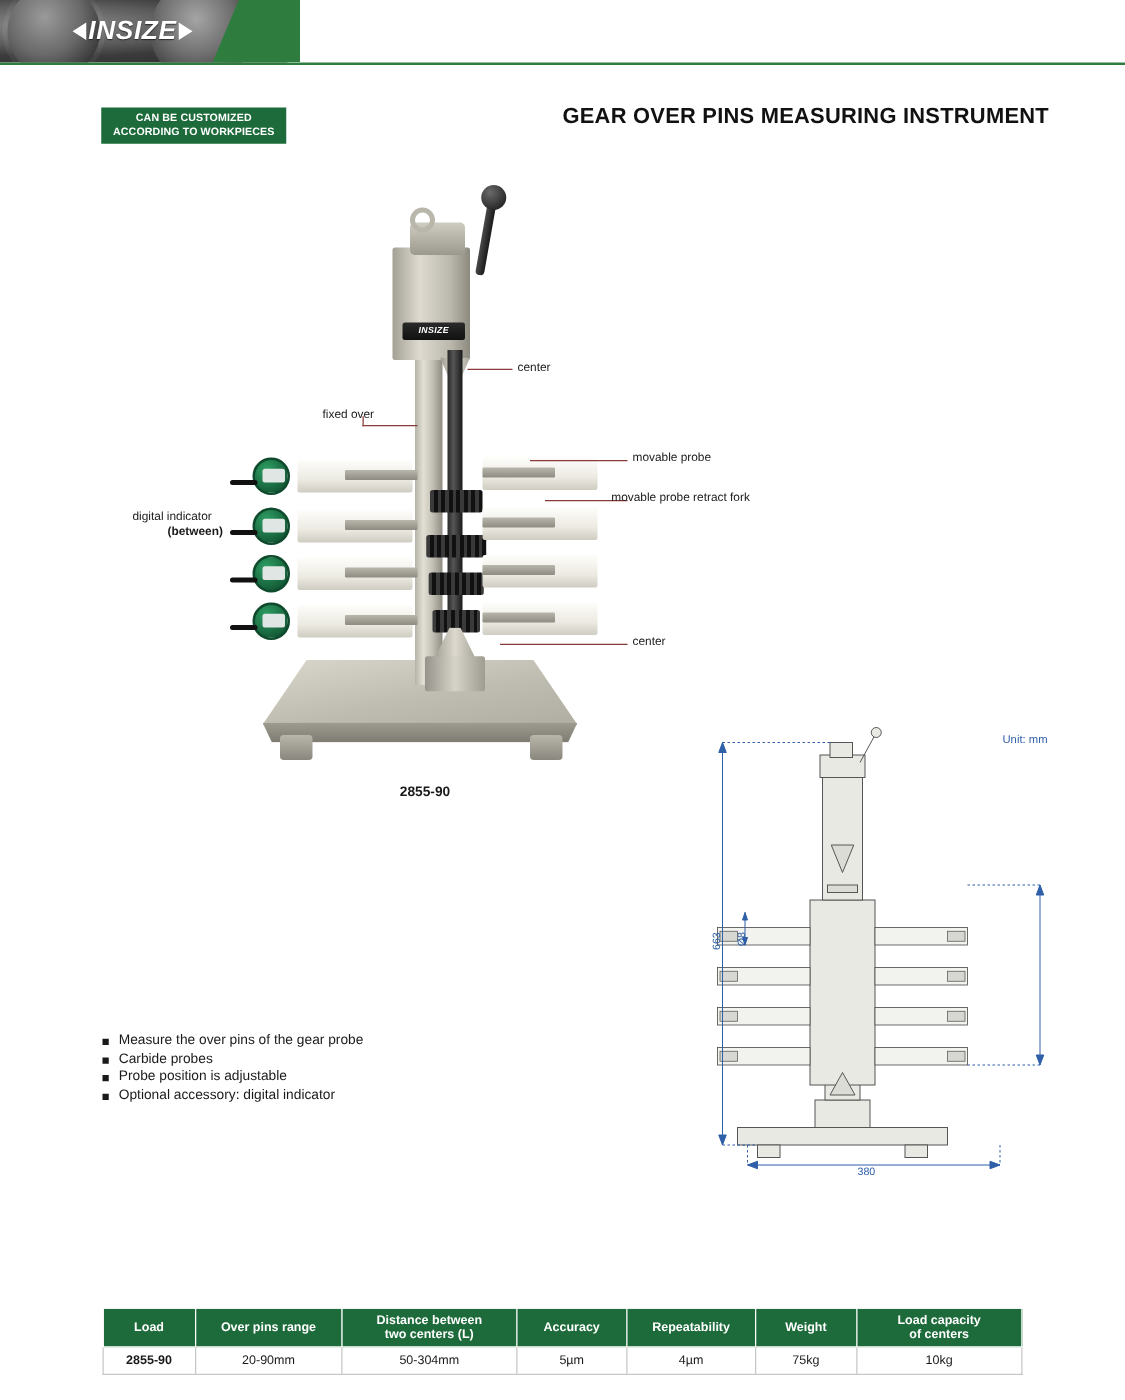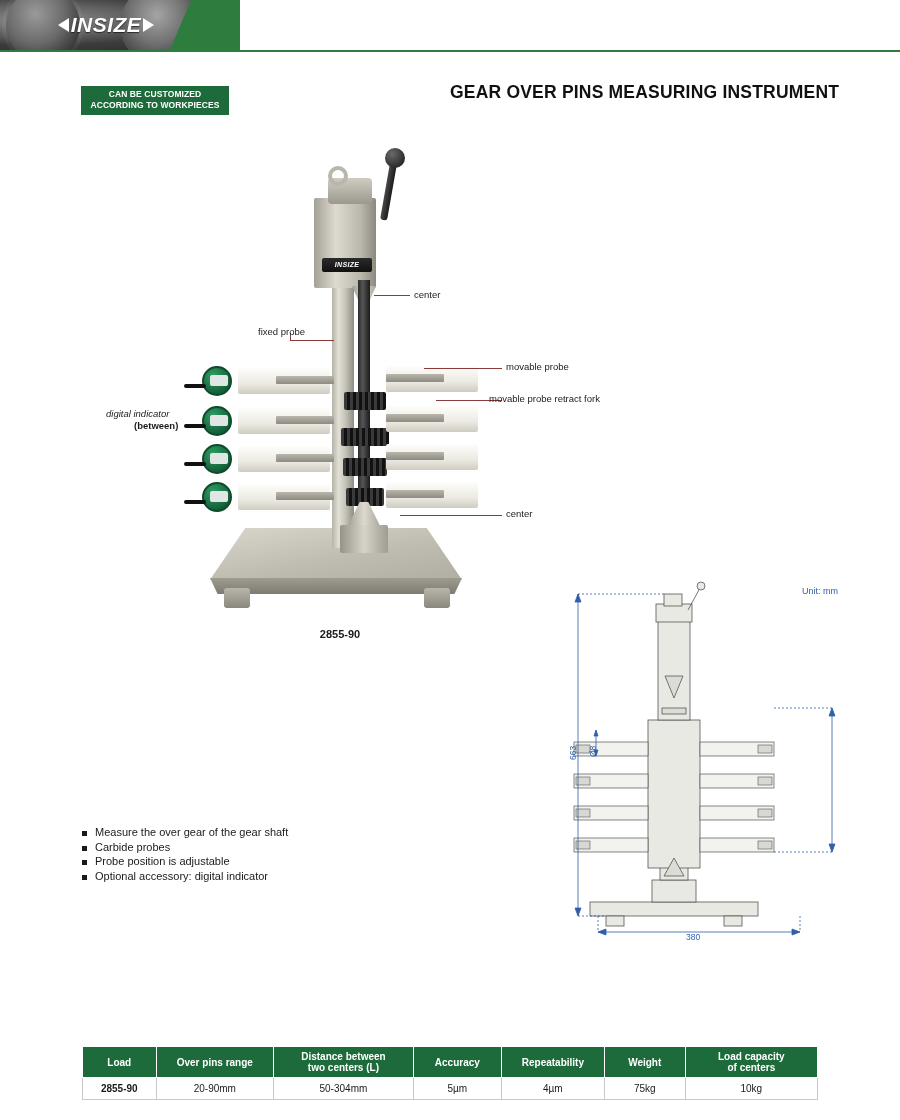--- a/index.html
+++ b/index.html
@@ -453,41 +453,41 @@
   <div class="block-bar" style="left:206px; top:350px; width:58px;"></div>
   <div class="indicator" style="left:22px; top:342px;"></div>
   <div class="ind-stem" style="left:4px; top:360px;"></div>
 </div>
 
 <div class="leader" style="left:374px; top:295px; width:36px;"></div>
 <div class="callout" style="left:414px; top:289px;">center</div>
 
 <div class="leader" style="left:290px; top:340px; width:44px;"></div>
 <div class="leader" style="left:290px; top:333px; width:1px; height:8px;"></div>
-<div class="callout" style="left:258px; top:326px;">fixed probe</div>
+<div class="callout" style="left:258px; top:326px;">fixed over</div>
 
 <div class="leader" style="left:424px; top:368px; width:78px;"></div>
 <div class="callout" style="left:506px; top:361px;">movable probe</div>
 
 <div class="leader" style="left:436px; top:400px; width:66px;"></div>
 <div class="callout" style="left:489px; top:393px;">movable probe retract fork</div>
 
 <div class="leader" style="left:400px; top:515px; width:102px;"></div>
 <div class="callout" style="left:506px; top:508px;">center</div>
 
-<div class="callout" style="left:106px; top:408px;font-style:italic;">digital indicator</div>
+<div class="callout" style="left:106px; top:408px;">digital indicator</div>
 <div class="callout" style="left:134px; top:420px; font-weight:bold;">(between)</div>
 
 <div class="caption-model">
   <span>2855-90</span>
 </div>
 
 <div class="features">
   <ul>
-    <li>Measure the over gear of the gear shaft</li>
+    <li>Measure the over pins of the gear probe</li>
     <li>Carbide probes</li>
     <li>Probe position is adjustable</li>
     <li>Optional accessory: digital indicator</li>
   </ul>
 </div>
 
 <div class="unit-label">Unit: mm</div>
 
 <div class="drawing">
   <svg width="320" height="380" viewBox="0 0 320 380">

